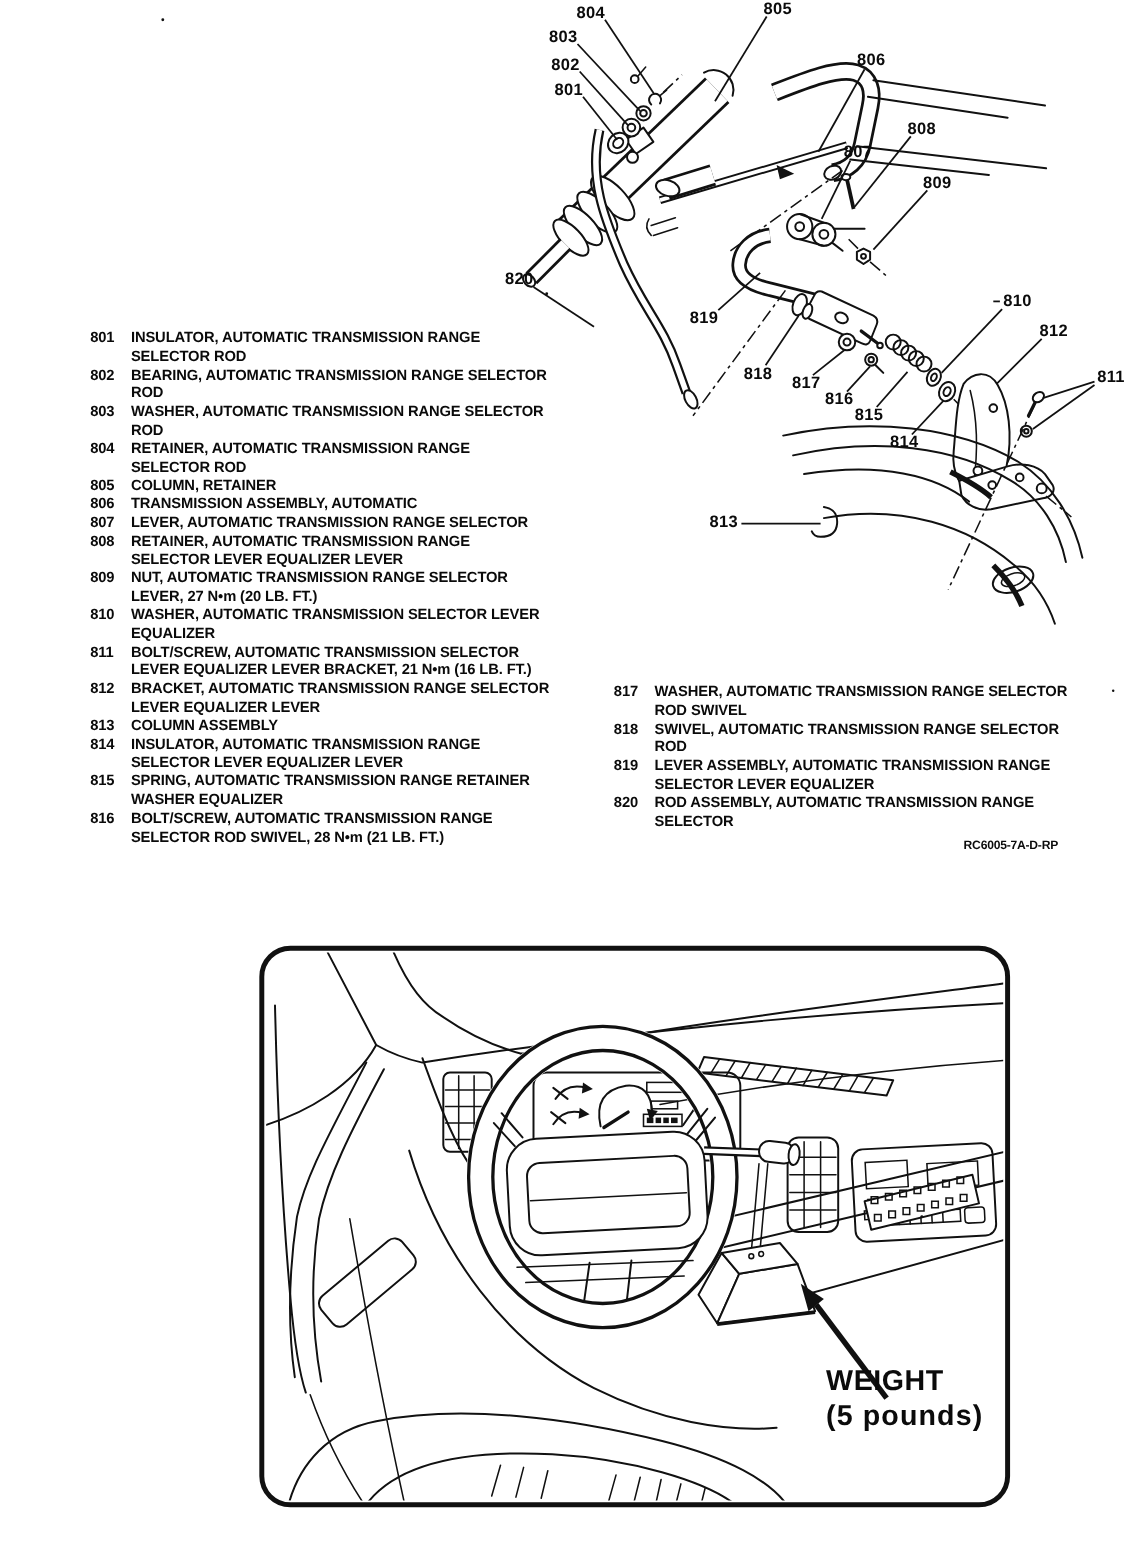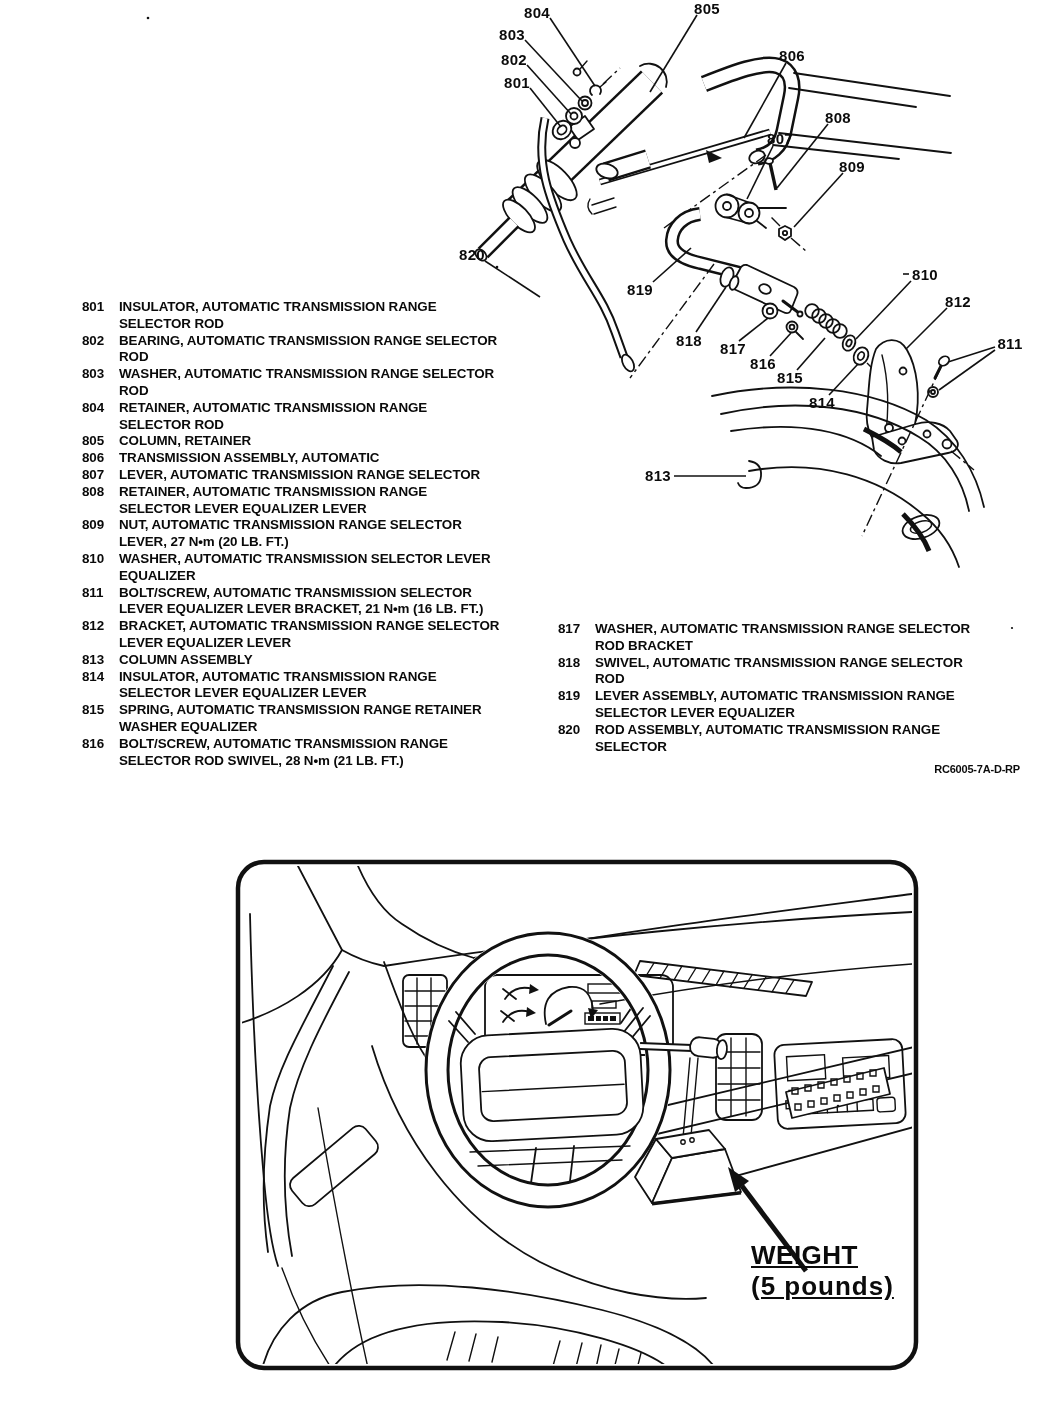--- a/index.html
+++ b/index.html
@@ -24,24 +24,24 @@
     letter-spacing:.3px;white-space:nowrap;
   }
   
   .plist{position:absolute;font:700 13.4px/16.8px "Liberation Sans",sans-serif;
     letter-spacing:-.1px;color:#0a0a0a;}
   #plist-left{left:82px;top:299px;width:486px;}
   #plist-right{left:558px;top:621px;width:482px;}
   .part{display:flex;align-items:flex-start;}
   .pnum{flex:0 0 37px;}
   .pdesc{flex:1;}
-  .figcode{position:absolute;left:898px;top:763px;width:122px;text-align:right;
+  .figcode{position:absolute;left:876px;top:763px;width:122px;text-align:left;
     font:700 11px/13px "Liberation Sans",sans-serif;letter-spacing:-.2px;}
   .weight-label{position:absolute;left:751px;top:1240px;
-    font:700 26px/31px "Liberation Sans",sans-serif;letter-spacing:.5px;text-decoration:underline;}
+    font:700 26px/31px "Liberation Sans",sans-serif;letter-spacing:.5px;}
   .weight-label .l2{letter-spacing:1px;}
 </style>
 </head>
 <body>
 
 <div class="page">
 
   <svg class="art" viewBox="0 0 1040 1424">
     <defs>
       <clipPath id="figclip">
@@ -405,21 +405,21 @@
         <span class="pdesc"><span>SPRING, AUTOMATIC TRANSMISSION RANGE RETAINER</span><br><span>WASHER EQUALIZER</span></span>
       </div>
       <div class="part">
         <span class="pnum">816</span>
         <span class="pdesc"><span>BOLT/SCREW, AUTOMATIC TRANSMISSION RANGE</span><br><span>SELECTOR ROD SWIVEL, 28 N•m (21 LB. FT.)</span></span>
       </div>
     </div>
   <div class="plist" id="plist-right">
       <div class="part">
         <span class="pnum">817</span>
-        <span class="pdesc"><span>WASHER, AUTOMATIC TRANSMISSION RANGE SELECTOR</span><br><span>ROD BRACKET</span></span>
+        <span class="pdesc"><span>WASHER, AUTOMATIC TRANSMISSION RANGE SELECTOR</span><br><span>ROD SWIVEL</span></span>
       </div>
       <div class="part">
         <span class="pnum">818</span>
         <span class="pdesc"><span>SWIVEL, AUTOMATIC TRANSMISSION RANGE SELECTOR</span><br><span>ROD</span></span>
       </div>
       <div class="part">
         <span class="pnum">819</span>
         <span class="pdesc"><span>LEVER ASSEMBLY, AUTOMATIC TRANSMISSION RANGE</span><br><span>SELECTOR LEVER EQUALIZER</span></span>
       </div>
       <div class="part">

